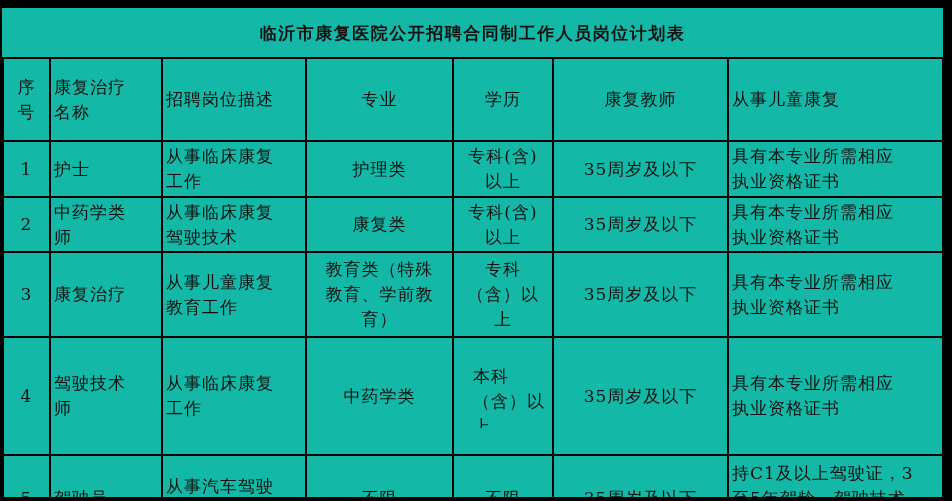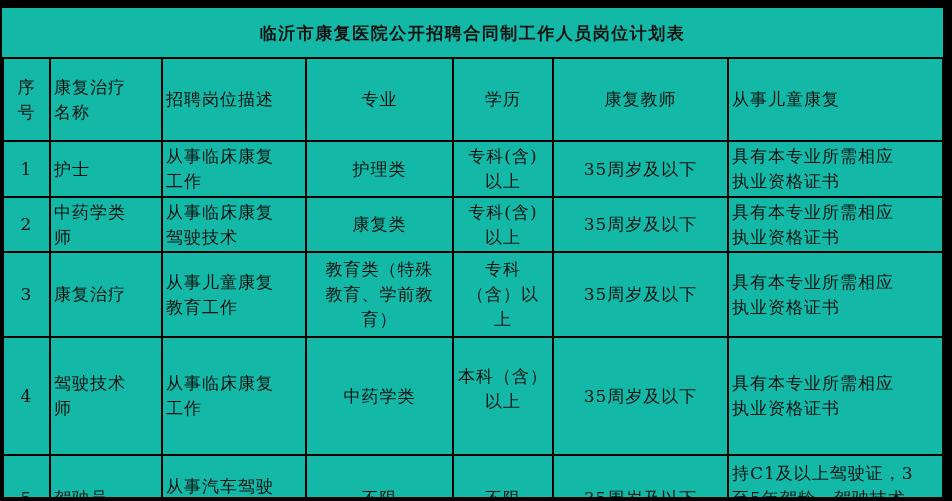--- a/index.html
+++ b/index.html
@@ -37,21 +37,21 @@
     font-weight: normal;
     line-height: 25px;
     vertical-align: middle;
     white-space: pre-line;
     overflow: hidden;
     padding: 1px 3px;
     letter-spacing: 1px;
   }
   .ca { text-align: center; }
   .cl { text-align: left; padding-left: 5px; }
-  .clipbox { height: 64px; overflow: hidden; text-align: center; }
+  .clipbox { height: 64px; overflow: hidden; text-align: left; margin-left: 16px; }
   tr.hrow  { height: 83px; }
   tr.r0 { height: 56px; }
   tr.r1 { height: 55px; }
   tr.r2 { height: 85px; }
   tr.r3 { height: 70px; }
   tr.r4 { height: 87px; }
 </style>
 </head>
 <body>
 

